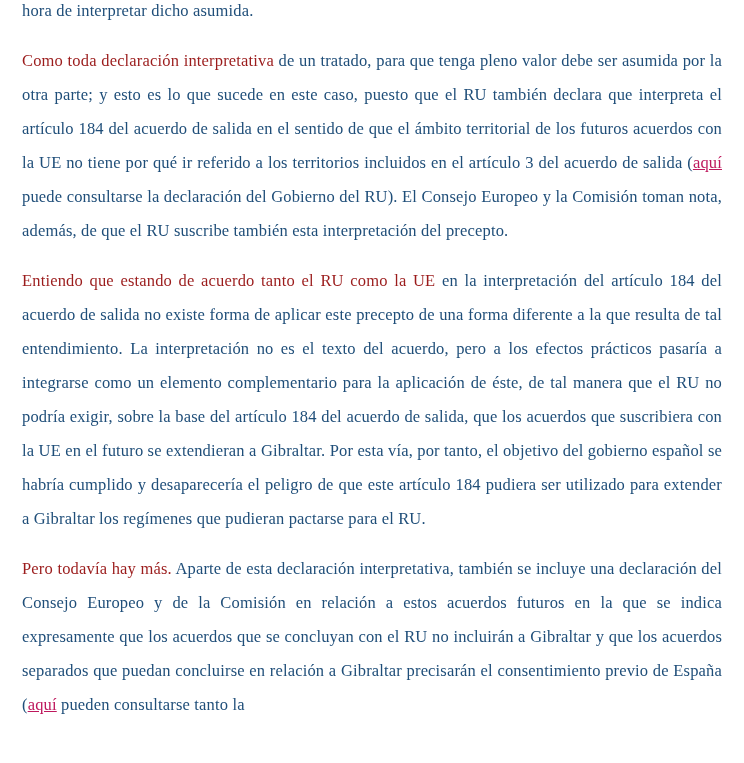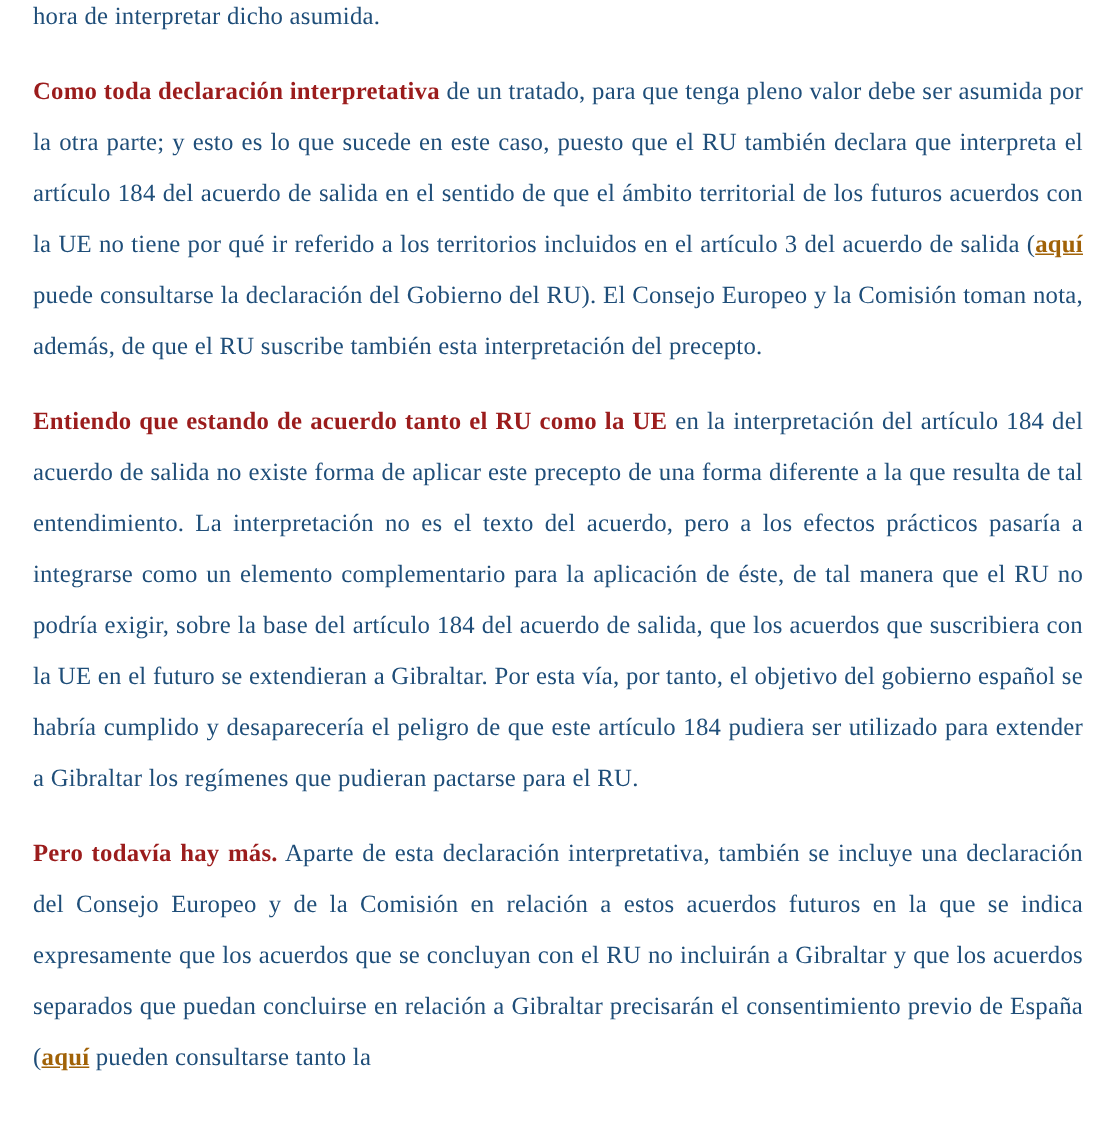--- a/index.html
+++ b/index.html
@@ -25,25 +25,25 @@
     text-align: justify;
     color: #1f4e79;
     margin: 0 0 16px 0;
     letter-spacing: 0.01em;
   }
   .para.first {
     margin-top: -6px;
   }
   .lead {
     color: #9b1c1c;
-    font-weight: bold;
+    font-weight: normal;
   }
   .lnk {
-    color: #a16207;
-    font-weight: bold;
+    color: #be185d;
+    font-weight: normal;
     text-decoration: underline;
     cursor: pointer;
   }
 </style>
 </head>
 <body>
 
 <div class="page">
   <div id="paragraphs">
       <div class="para first"><span>hora de interpretar dicho asumida.</span></div>

